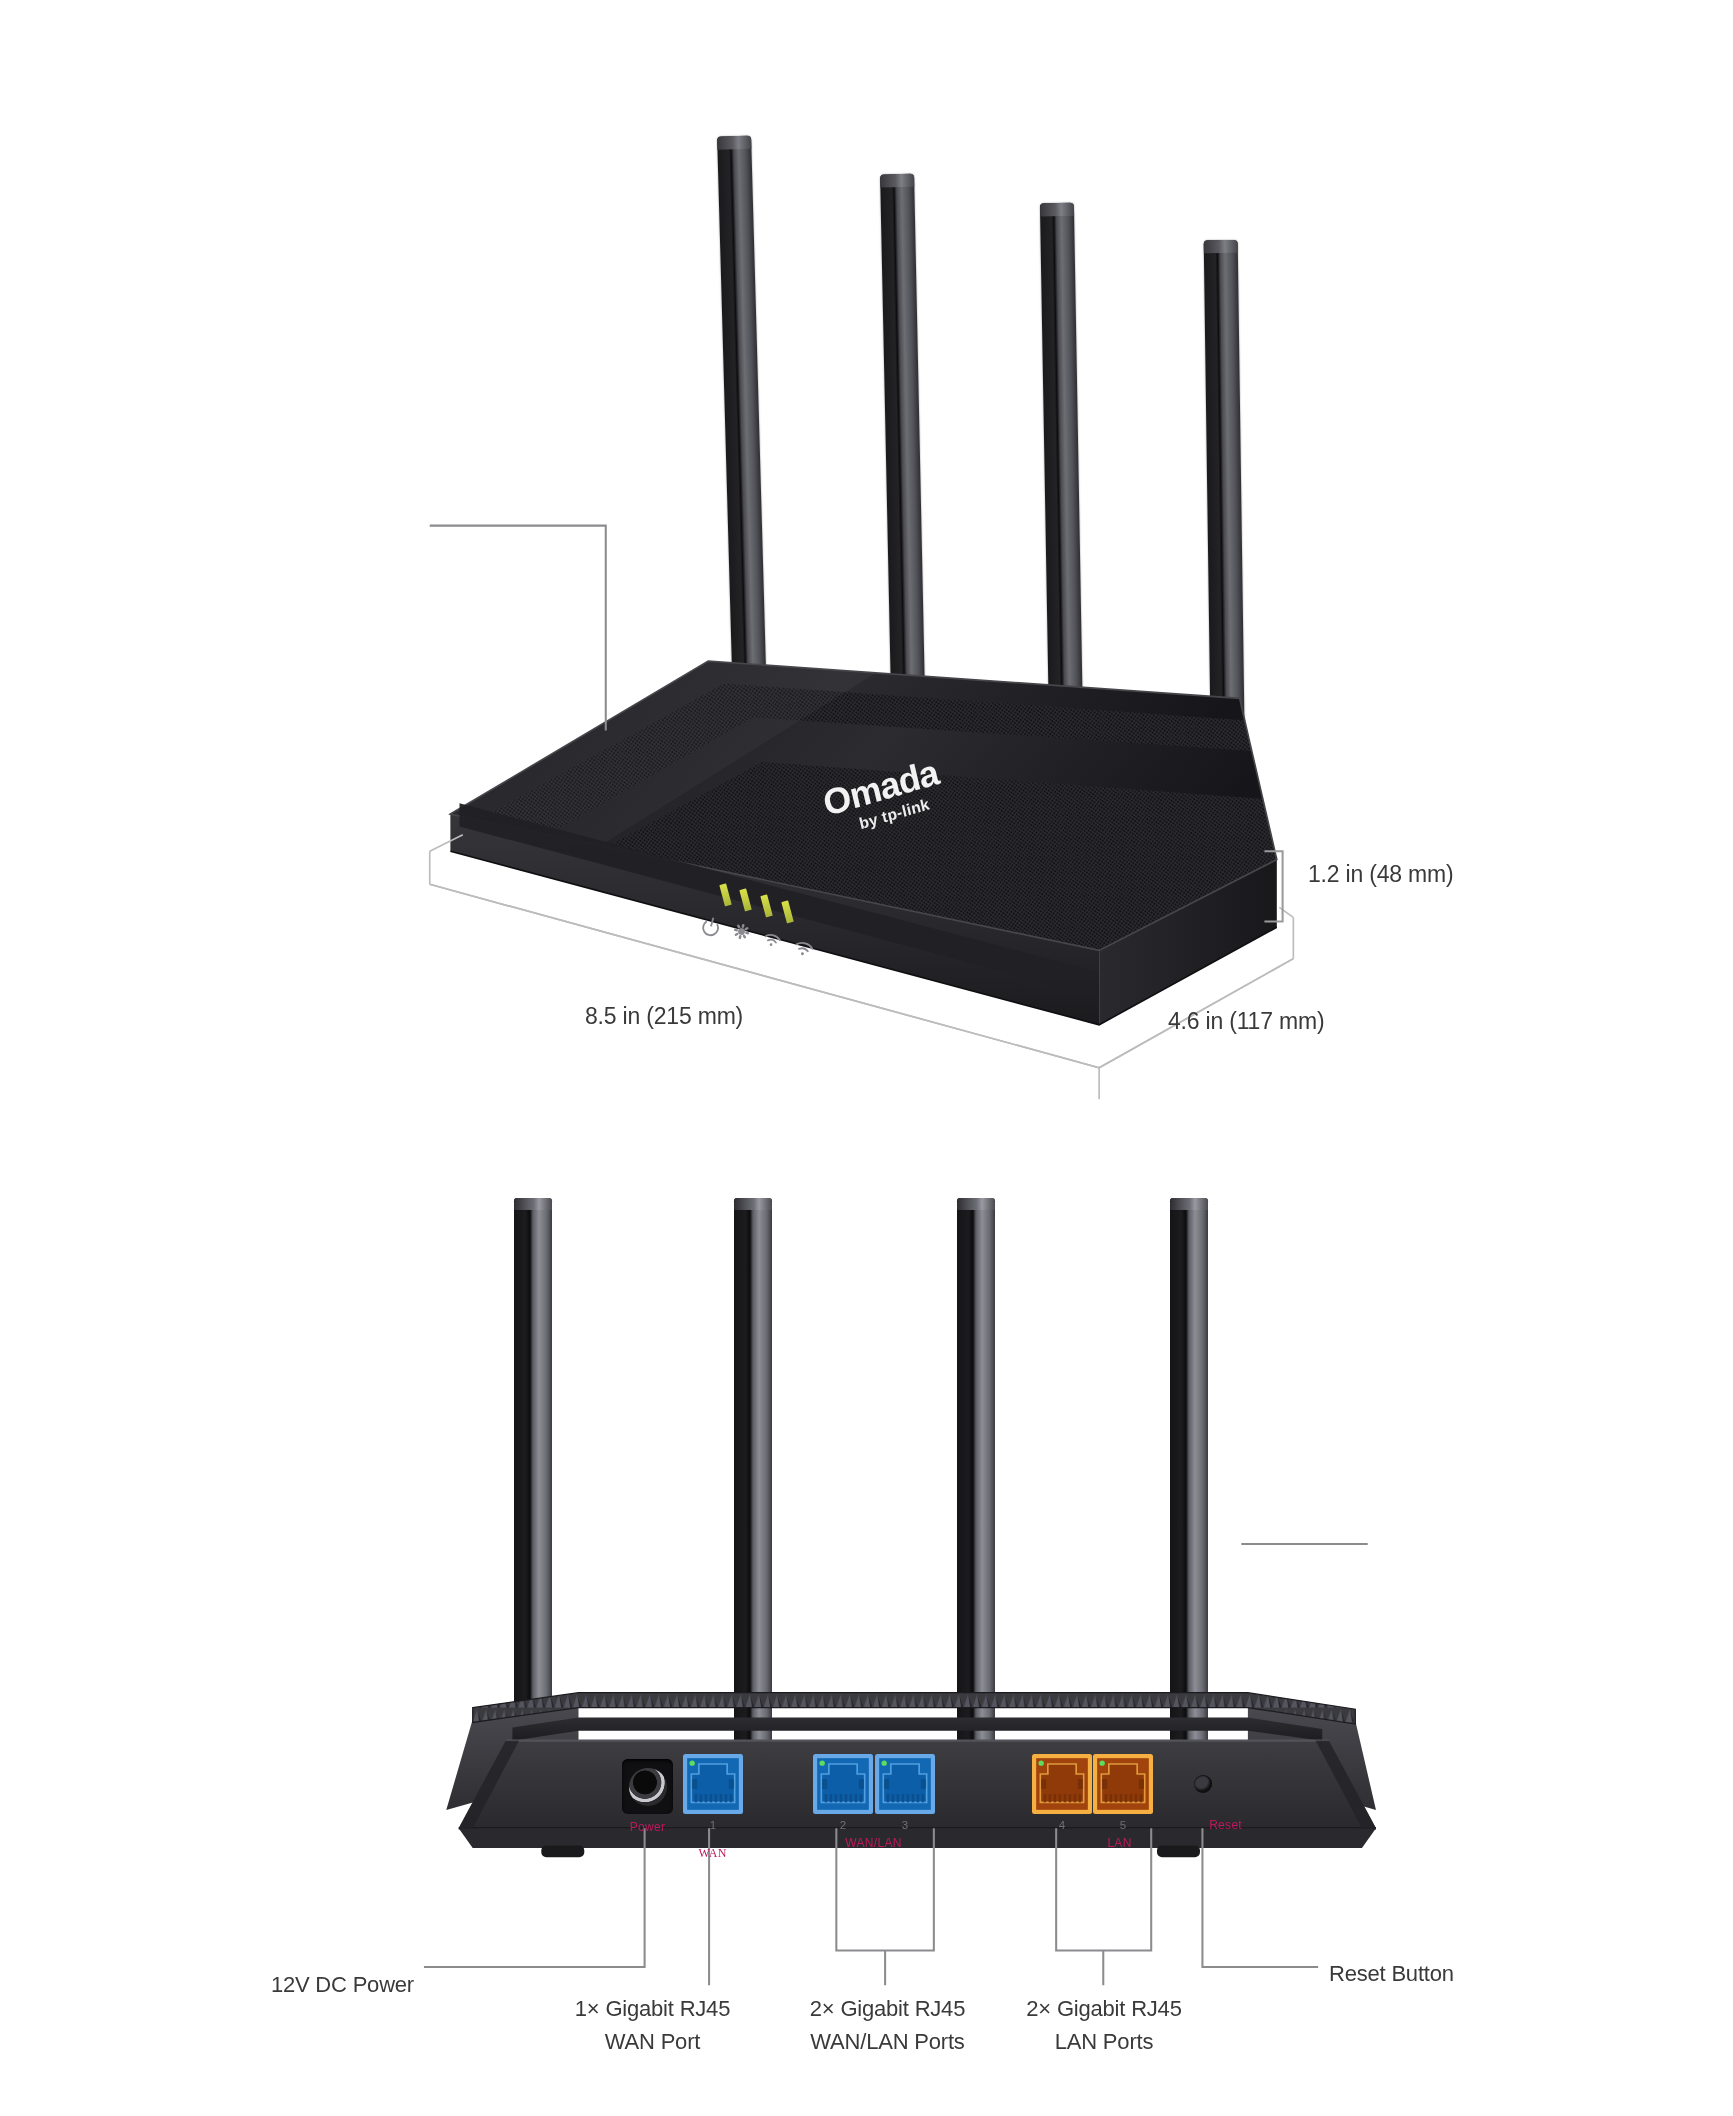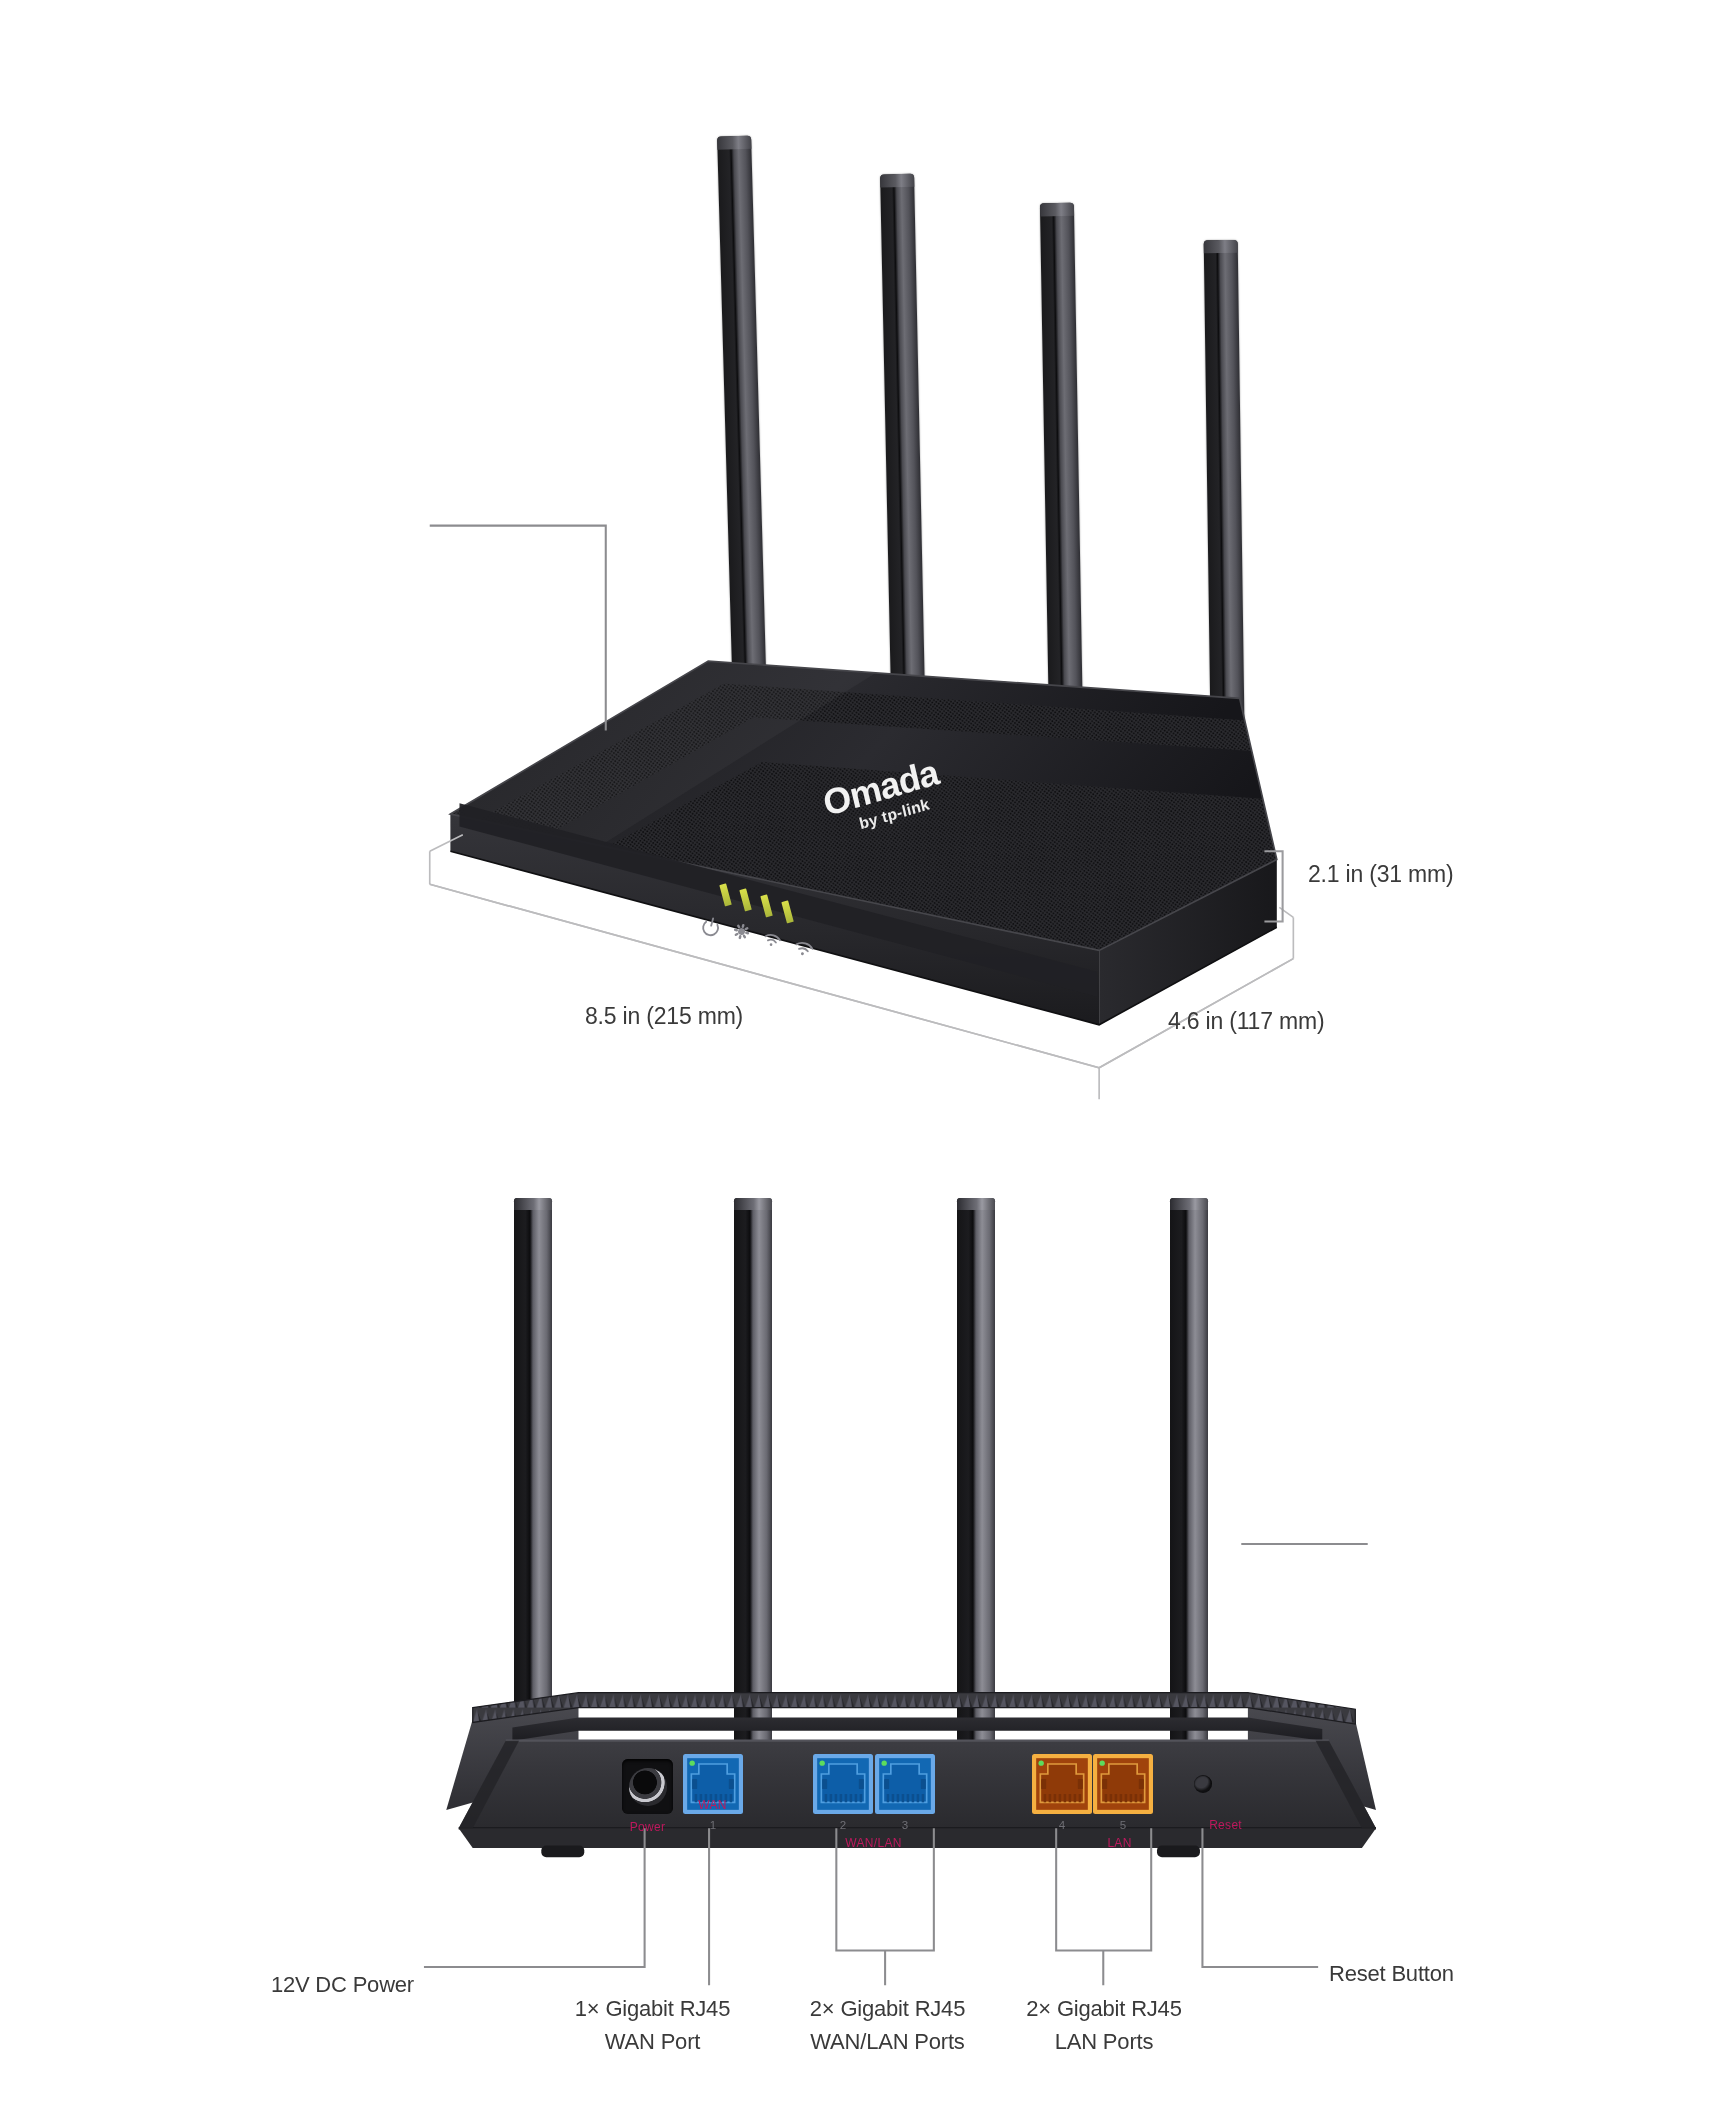--- a/index.html
+++ b/index.html
@@ -244,21 +244,21 @@
         <path d="M-5.5 -4.5 A 9 9 0 0 1 5.5 -4.5"></path>
         <circle cx="0" cy="0" r="1.8" fill="#8a8a91" stroke="none"></circle>
       </g>
     </svg>
 
   </div>
 
 
   <div class="dim-label" style="left:585px; top:1003px;">8.5 in (215 mm)</div>
   <div class="dim-label" style="left:1168px; top:1008px;">4.6 in (117 mm)</div>
-  <div class="dim-label" style="left:1308px; top:861px;">2.1 in (31 mm)</div>
+  <div class="dim-label" style="left:1308px; top:861px;">1.2 in (48 mm)</div>
 
   <div id="rear-router">
 
     <div class="ant-rear" style="left:514px; top:41px; width:38px; height:579px;">
       <i></i>
     </div>
     <div class="ant-rear" style="left:734px; top:41px; width:38px; height:579px;">
       <i></i>
     </div>
     <div class="ant-rear" style="left:957px; top:41px; width:38px; height:579px;">
@@ -349,21 +349,21 @@
             <rect x="44" y="48" width="3" height="10"></rect>
           <rect x="50" y="48" width="3" height="10"></rect>
             <rect x="56" y="48" width="3" height="10"></rect>
         </g>
         <rect x="11" y="30" width="6" height="12" rx="1" fill="#0b4f8f"></rect>
         <rect x="55" y="30" width="6" height="12" rx="1" fill="#0b4f8f"></rect>
         <circle cx="11" cy="11" r="3.2" fill="#5ddc5d"></circle>
       </svg>
     </div>
     <div class="port-num" style="left:683px; top:661px; width:60px;">1</div>
-    <div class="port-txt" style="left:673px; top:641px; width:79px;">WAN</div>
+    <div class="port-txt" style="left:673px; top:689px; width:79px;font-family:Liberation Serif, serif;">WAN</div>
 
     <div class="rj45" style="left:813px; top:597px; width:60px; height:60px;">
       <svg width="60" height="60" viewBox="0 0 72 72">
         <rect x="0" y="0" width="72" height="72" rx="3" fill="#6aa9e8"></rect>
         <rect x="5" y="5" width="62" height="62" fill="#1268b3"></rect>
         <path d="M19 12 h34 v12 h9 v34 h-52 v-34 h9 z" fill="#0d5ea8"></path>
         <path d="M19 12 h34 v12 h9 v34 h-52 v-34 h9 z" fill="none" stroke="#4f9ee0" stroke-width="2"></path>
         <g fill="#0b4f8f">
           <rect x="14" y="48" width="3" height="10"></rect>
             <rect x="20" y="48" width="3" height="10"></rect>

